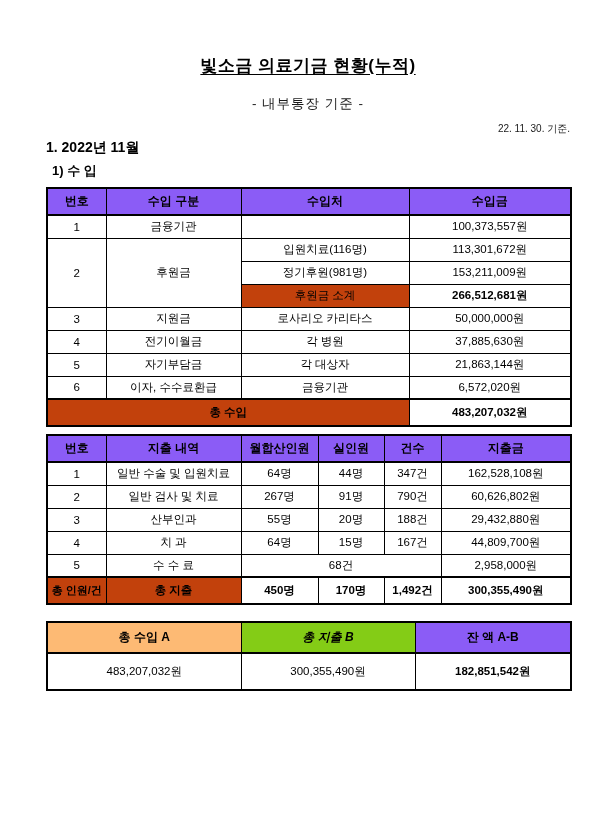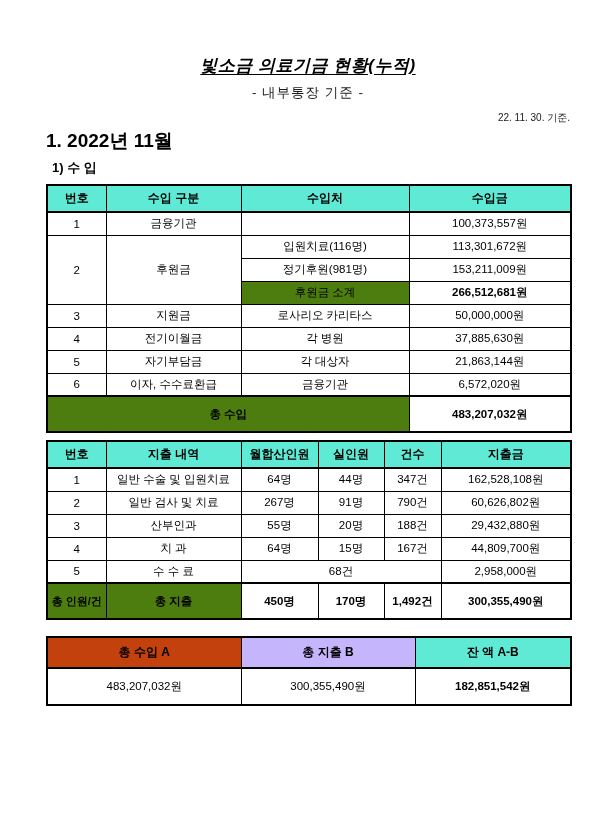--- a/index.html
+++ b/index.html
@@ -13,38 +13,37 @@
   }
   .page { width: 616px; height: 826px; padding-top: 54px; }
 
   .doc-title {
     text-align: center;
     font-size: 17px;
     font-weight: bold;
     text-decoration: underline;
     text-underline-offset: 3px;
     letter-spacing: 0.5px;
-    font-style: italic;
   }
   .doc-subtitle {
     text-align: center;
     font-size: 13.5px;
-    margin-top: 7px;
+    margin-top: 18px;
     letter-spacing: 1px;
     color: #1a1a1a;
   }
   .date-note {
     text-align: right;
     font-size: 10px;
     margin: 9px 46px 0 0;
     color: #1a1a1a;
   }
   .month-heading {
     margin: 3px 0 0 46px;
-    font-size: 19px;
+    font-size: 14px;
     font-weight: bold;
   }
   .sub-heading {
     margin: 5px 12px 0 52px;
     font-size: 13px;
     font-weight: bold;
   }
 
   table {
     border-collapse: collapse;
@@ -56,30 +55,30 @@
   th, td {
     border: 1.3px solid #000;
     font-size: 11.5px;
     text-align: center;
     padding: 2px 3px;
     height: 23px;
     overflow: hidden;
     white-space: nowrap;
   }
   thead th {
-    background: #5eead4;
+    background: #8b5cf6;
     font-weight: bold;
     border-bottom: 2px solid #000;
     height: 27px;
     font-size: 12px;
   }
-  .gray { background: #4d7c0f; }
+  .gray { background: #c2410c; }
   .bold { font-weight: bold; margin-left: 8px; }
   .thin-top { border-top-width: 1px; }
-  .total-row th, .total-row td { border-top: 2.5px solid #000; height: 36px; }
+  .total-row th, .total-row td { border-top: 2.5px solid #000; height: 27px; }
 
   
   .t-income col.c-no     { width: 59px; }
   .t-income col.c-cat    { width: 135px; }
   .t-income col.c-src    { width: 168px; }
   .t-income col.c-amt    { width: 162px; }
 
   
   .t-expense col.c-no    { width: 59px; }
   .t-expense col.c-item  { width: 135px; }
@@ -252,22 +251,22 @@
 
 
   <table class="t-balance">
     <colgroup>
         <col class="c-a">
         <col class="c-b">
         <col class="c-ab">
       </colgroup>
     <thead>
       <tr>
-        <th style="background:#c2410c;">총 수입 A</th>
-        <th style="background:#c4b5fd;">총 지출 B</th>
+        <th style="background:#fdba74;">총 수입 A</th>
+        <th style="background:#84cc16;font-style:italic;">총 지출 B</th>
         <th>잔 액 A-B</th>
       </tr>
     </thead>
     <tbody>
       <tr>
         <td>483,207,032원</td>
         <td>300,355,490원</td>
         <td class="bold">182,851,542원</td>
       </tr>
     </tbody>

